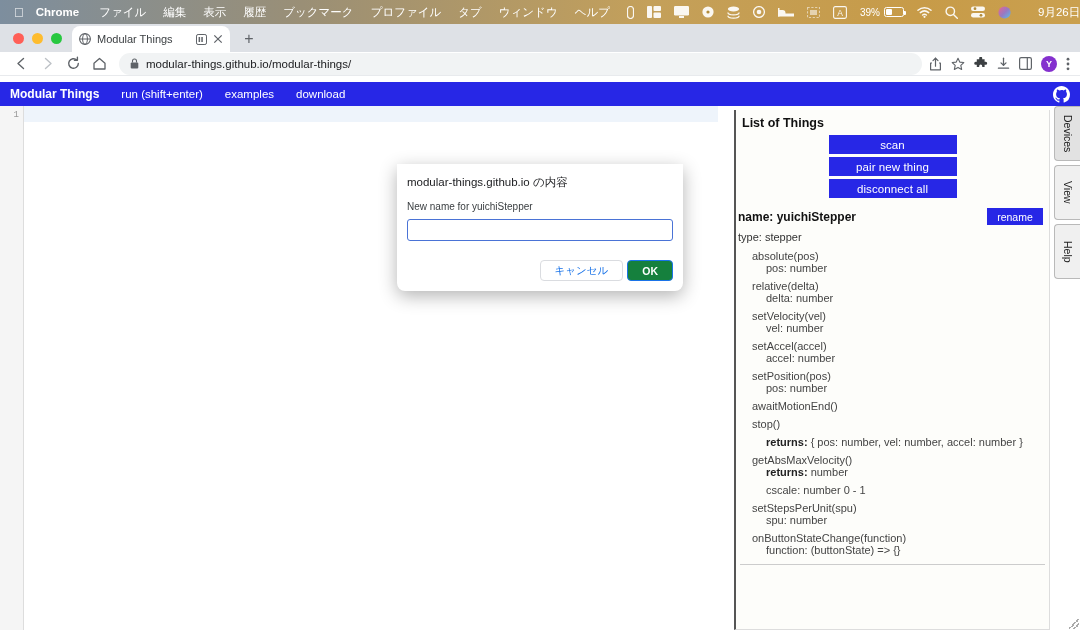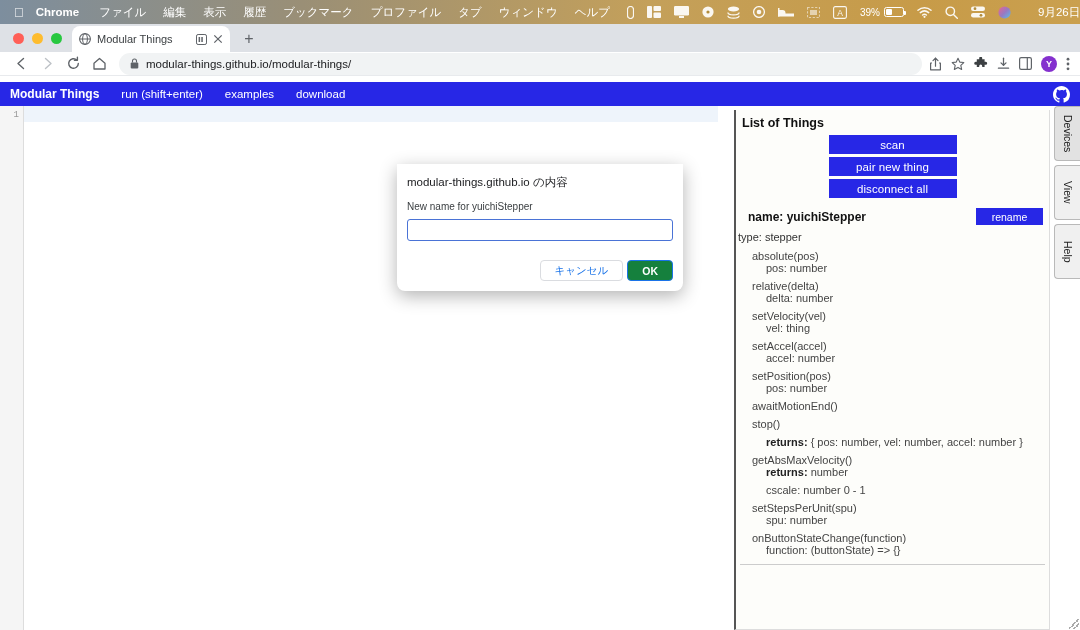--- a/index.html
+++ b/index.html
@@ -94,23 +94,23 @@
     margin: 4px 0 0 16px; width: 316px; background: #fdfdfa;
     border-left: 2px solid #555; border-right: 1px solid #ddd; border-bottom: 1px solid #ddd;
     position: relative; overflow: hidden;
   }
   #panel-title { font-size: 12.5px; font-weight: bold; color: #111; padding: 6px 0 2px 6px; }
   .bigbtn {
     display: block; width: 128px; margin: 3px auto; height: 19px; background: #2727e6;
     color: #fff; border: none; font-size: 11.5px; font-family: "Liberation Sans", sans-serif;
     cursor: pointer; letter-spacing: .1px;
   }
-  .namerow { display: flex; align-items: center; margin-top: 10px; padding: 0 6px 0 12px; }
+  .namerow { display: flex; align-items: center; margin-top: 10px; padding: 0 6px 0 2px; }
   .namerow .nm { font-size: 12px; font-weight: bold; color: #111; flex: 1; }
-  .renamebtn { width: 67px; height: 17px; background: #2727e6; color: #fff; border: none;
+  .renamebtn { width: 56px; height: 17px; background: #2727e6; color: #fff; border: none;
                font-size: 10.5px; font-family: "Liberation Sans", sans-serif; cursor: pointer; }
   .typerow { font-size: 11px; color: #333; padding: 6px 0 0 2px; }
   .methods { padding: 1px 0 0 16px; }
   .method { margin-top: 6px; }
   .msig { font-size: 11px; color: #444; }
   .marg { font-size: 11px; color: #444; padding-left: 14px; }
   .marg b { font-weight: bold; color: #222; }
   .panel-hr { margin: 8px 4px 0 4px; border-top: 1px solid #ccc; }
 
   
@@ -414,21 +414,21 @@
           <div class="method">
             <div class="msig">absolute(pos)</div>
             <div class="marg">pos: number</div>
           </div>
           <div class="method">
             <div class="msig">relative(delta)</div>
             <div class="marg">delta: number</div>
           </div>
           <div class="method">
             <div class="msig">setVelocity(vel)</div>
-            <div class="marg">vel: thing</div>
+            <div class="marg">vel: number</div>
           </div>
           <div class="method">
             <div class="msig">setAccel(accel)</div>
             <div class="marg">accel: number</div>
           </div>
           <div class="method">
             <div class="msig">setPosition(pos)</div>
             <div class="marg">pos: number</div>
           </div>
           <div class="method">

